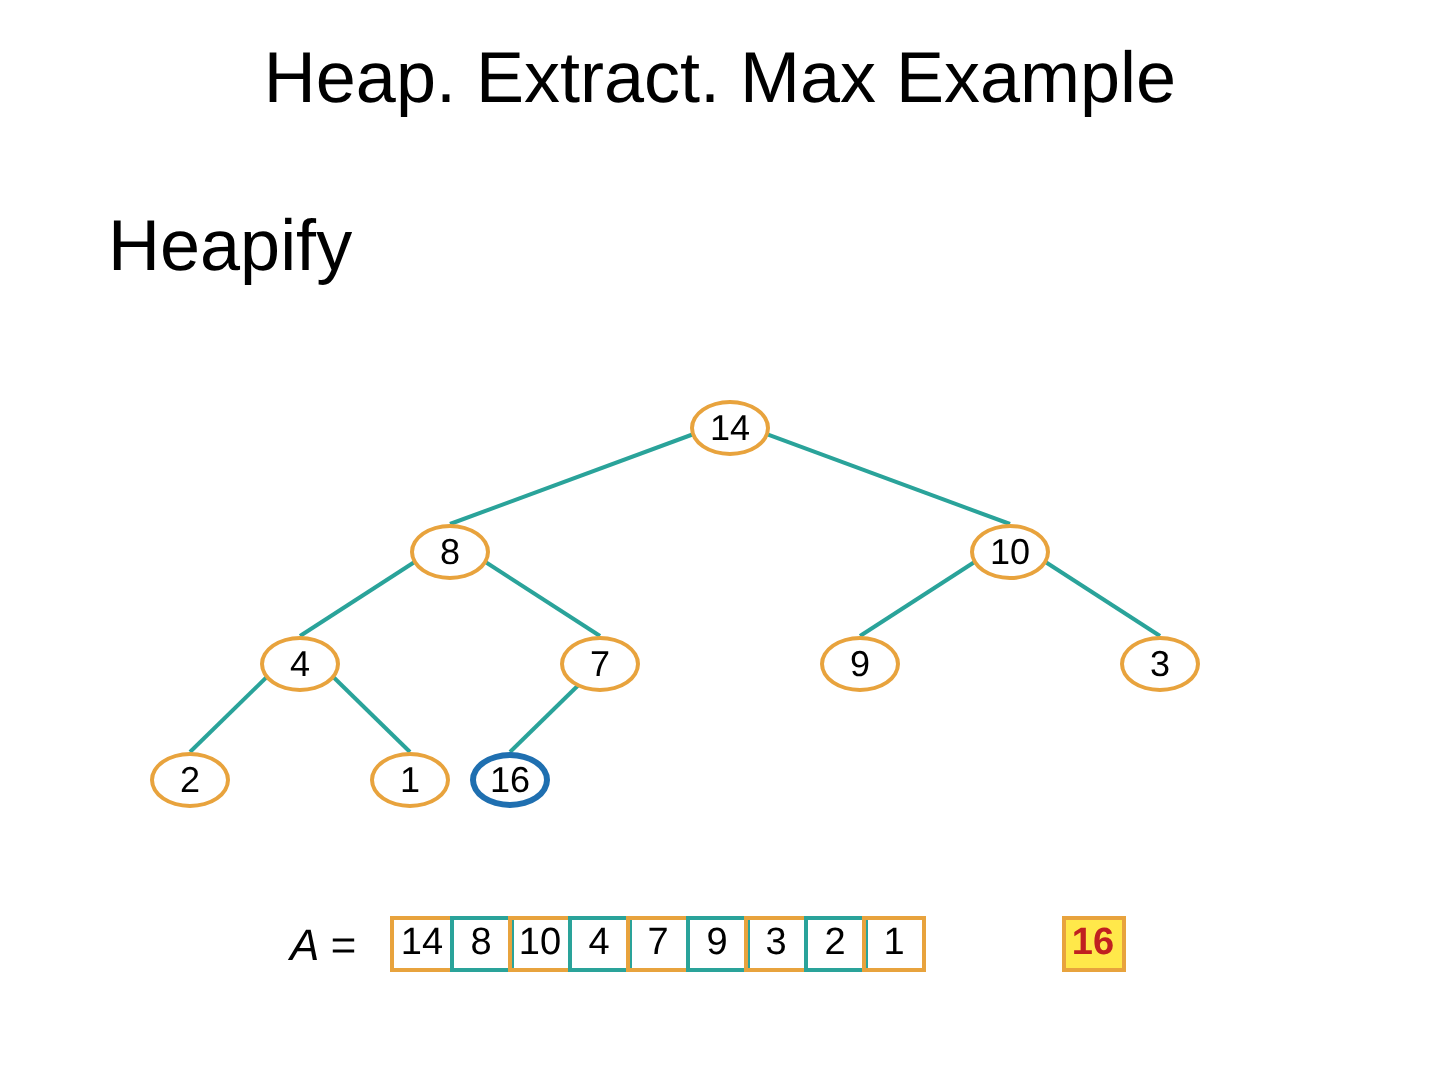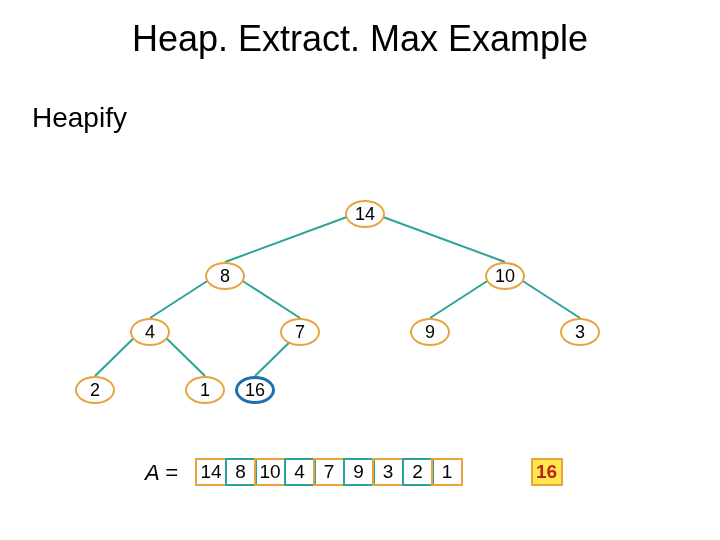--- a/index.html
+++ b/index.html
@@ -1,18 +1,18 @@
 <!DOCTYPE html>
 <html><head>
 <meta charset="utf-8">
 <style>
   html,body{margin:0;padding:0;width:720px;height:540px;background:#fff;font-family:Arial,Helvetica,sans-serif;color:#000}
   .slide{position:relative;width:720px;height:540px}
   .title{position:absolute;top:18px;left:0;width:100%;text-align:center;font-size:36px}
-  .subtitle{position:absolute;top:102px;left:32px;font-size:28px}
+  .subtitle{position:absolute;top:102px;left:54px;font-size:36px}
   .treearea{position:absolute;top:170px;left:0;width:720px;height:260px}
   .node{position:absolute;width:40px;height:28px;border:2.5px solid #e8a33d;border-radius:50%;background:#fff;display:flex;align-items:center;justify-content:center;font-size:18px;box-sizing:border-box}
   .node.high{border-color:#1f6fb0;border-width:3.5px}
   svg.edges{position:absolute;top:0;left:0;width:720px;height:260px}
   svg.edges line{stroke:#2aa39a;stroke-width:2}
   .arrlabel{position:absolute;font-size:22px;font-style:italic}
   .arr{position:absolute;display:flex}
   .cell{width:32px;height:28px;border:2.5px solid;display:flex;align-items:center;justify-content:center;font-size:19px;box-sizing:border-box;margin-right:-2.5px}
   .cell.teal{border-color:#2aa39a}
   .cell.orange{border-color:#e8a33d}

